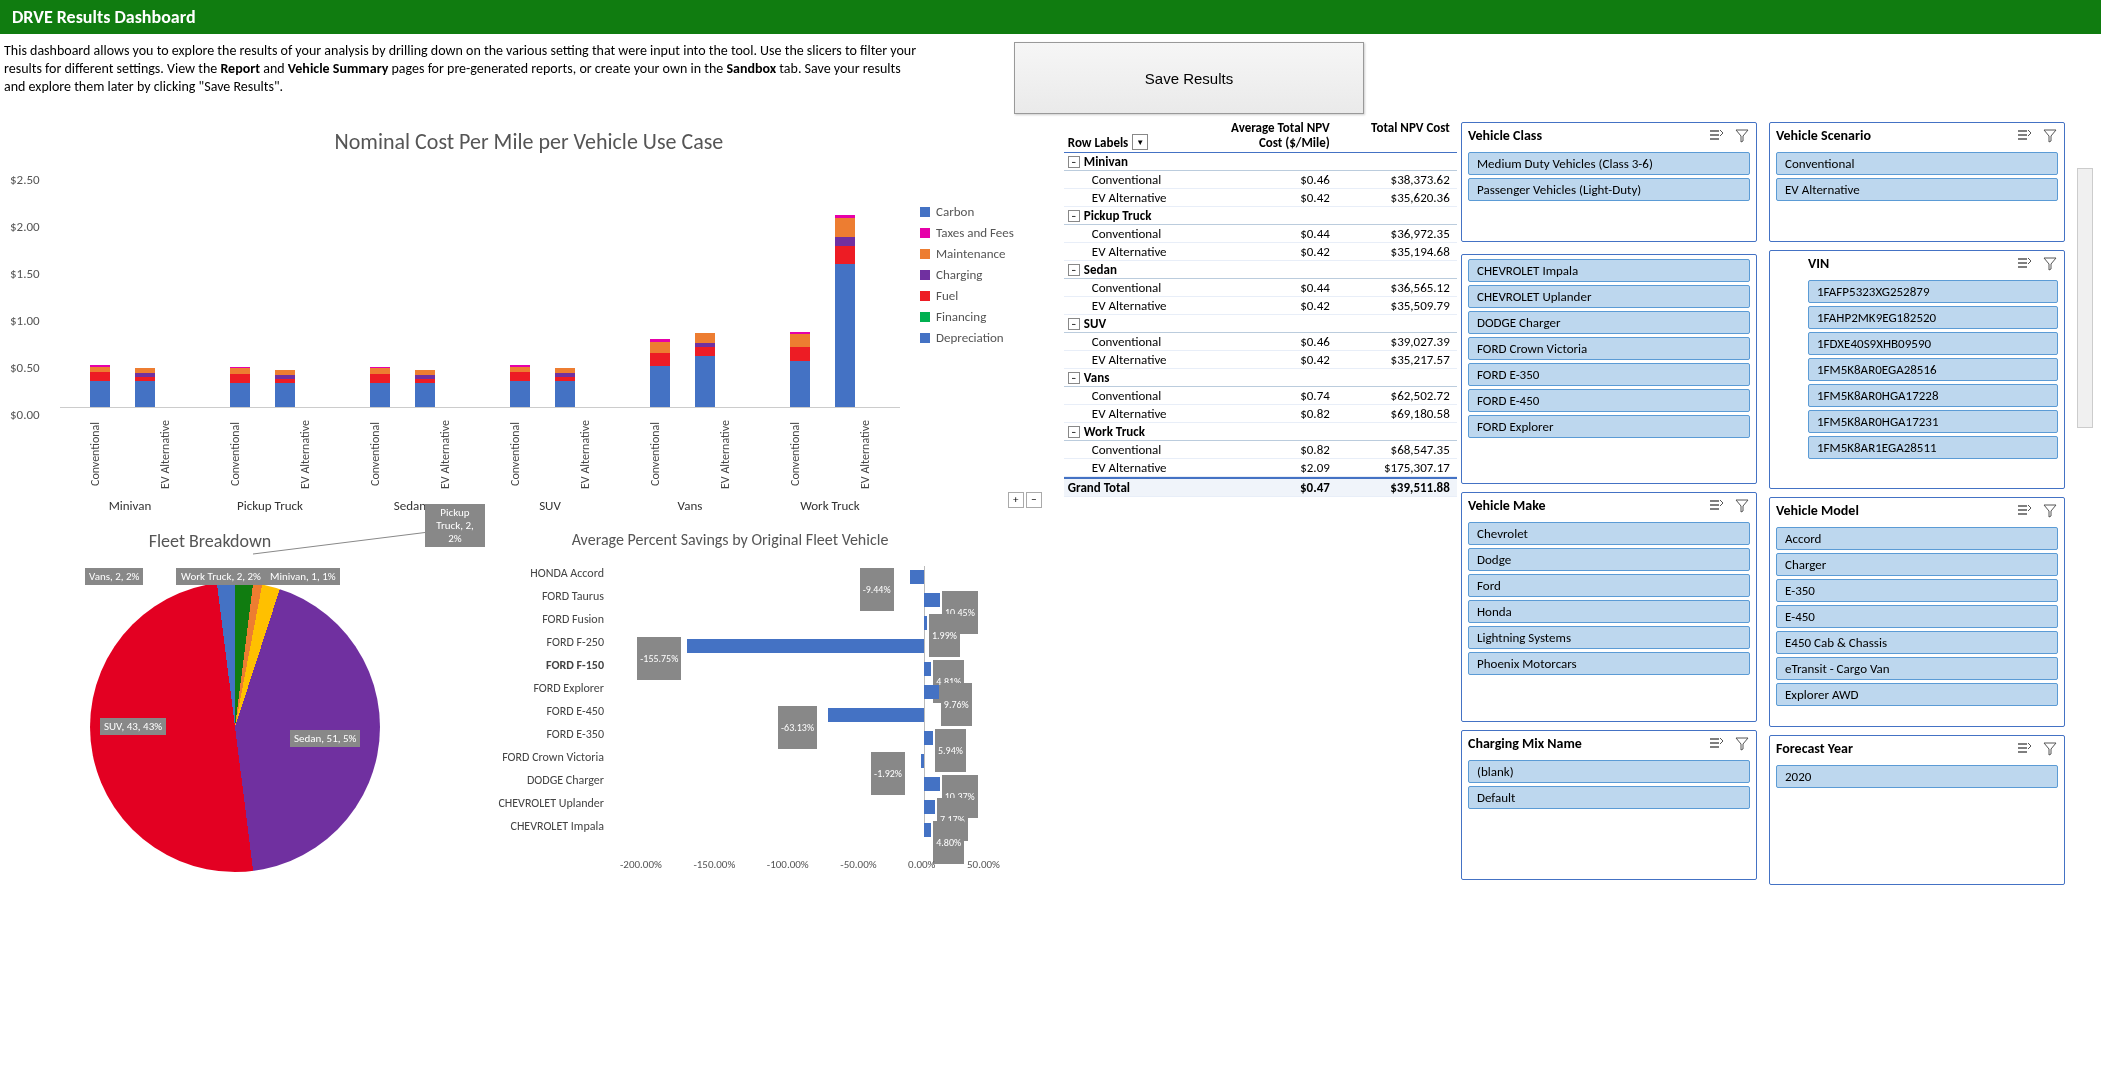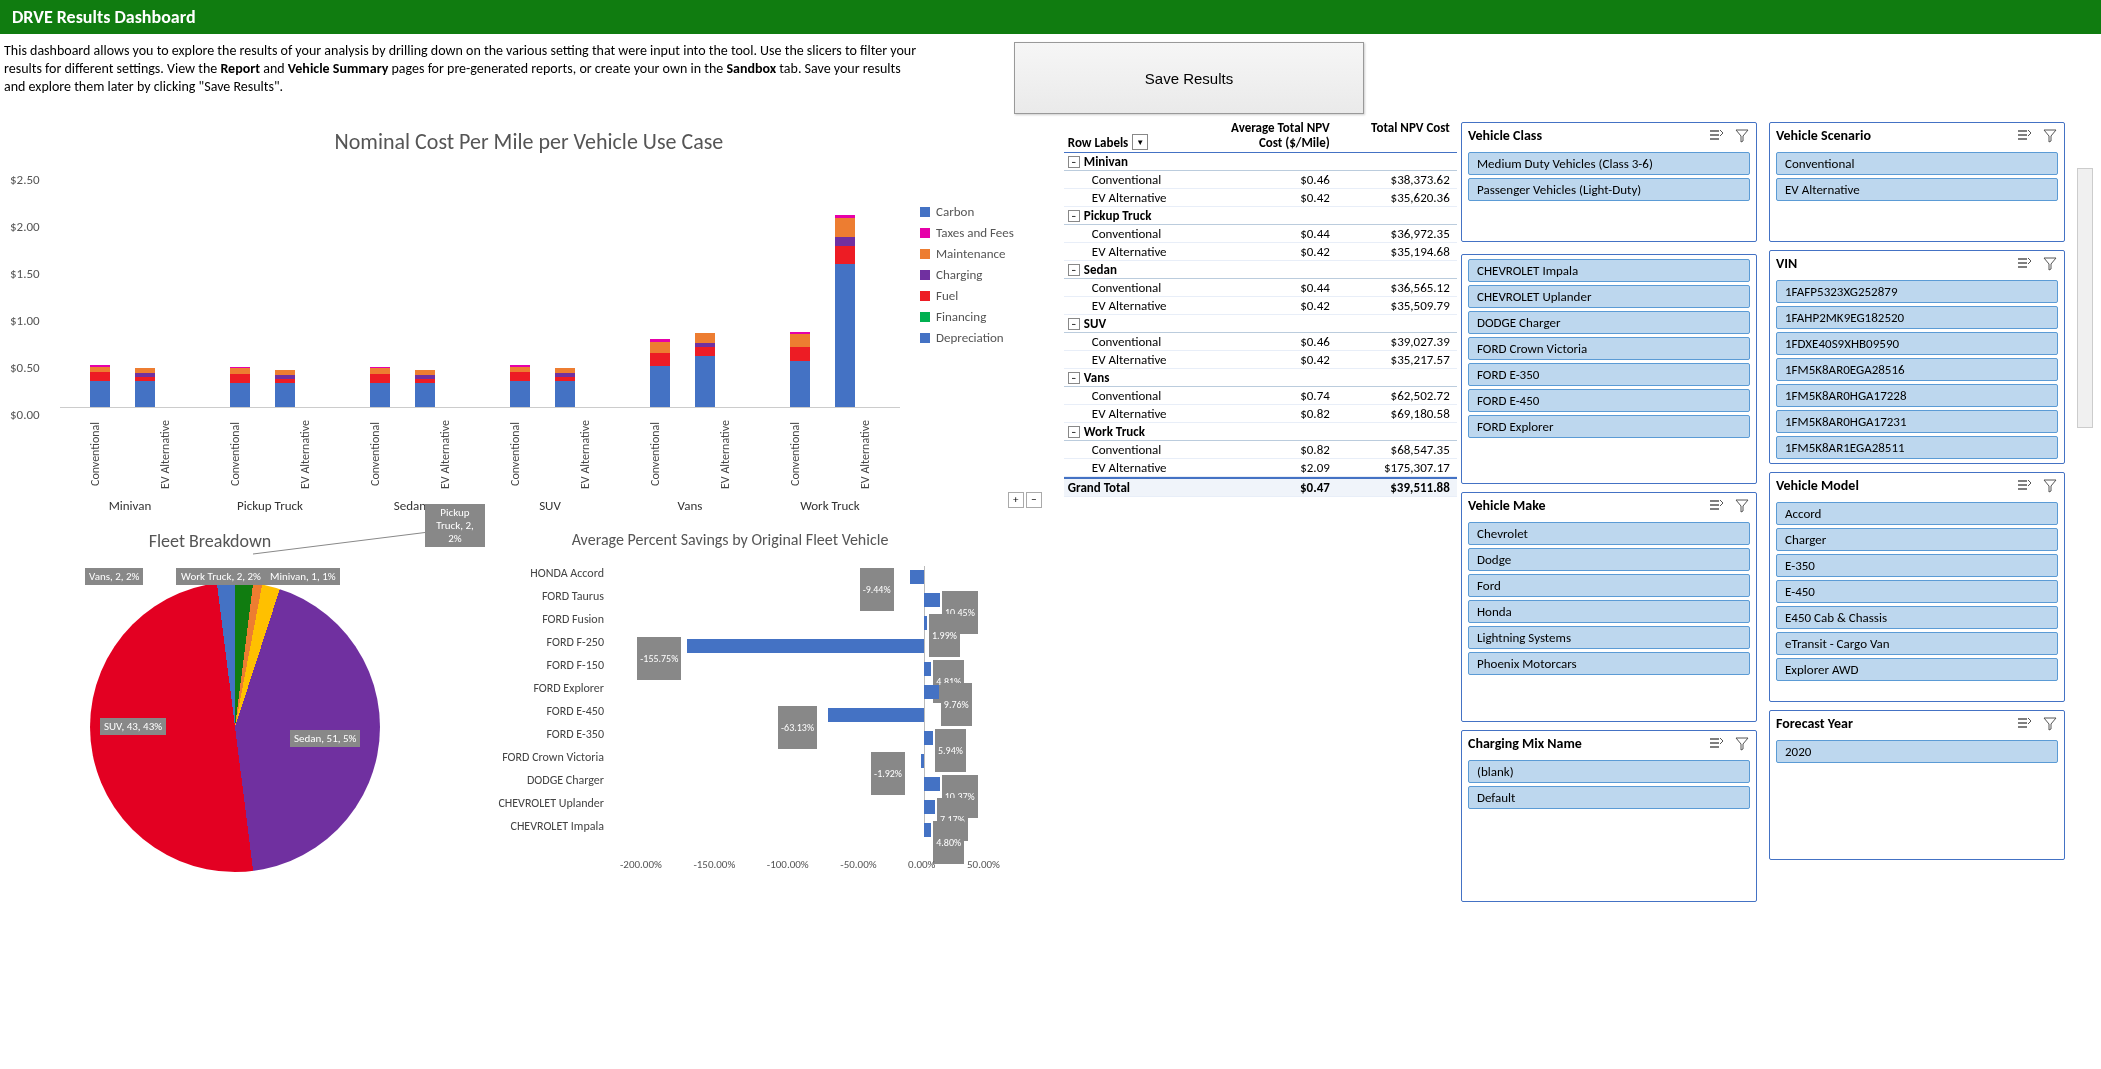--- a/index.html
+++ b/index.html
@@ -294,21 +294,21 @@
             <span>-150.00%</span>
             <span>-100.00%</span>
             <span>-50.00%</span>
             <span>0.00%</span>
             <span>50.00%</span>
         </div>
       <div class="barh-label" style="top: 46px;">HONDA Accord</div>
           <div class="barh-label" style="top: 69px;">FORD Taurus</div>
           <div class="barh-label" style="top: 92px;">FORD Fusion</div>
           <div class="barh-label" style="top: 115px;">FORD F-250</div>
-          <div class="barh-label" style="top: 138px;">FORD F-150</div>
+          <div class="barh-label" style="top: 138px; font-weight: bold;">FORD F-150</div>
           <div class="barh-label" style="top: 161px;">FORD Explorer</div>
           <div class="barh-label" style="top: 184px;">FORD E-450</div>
           <div class="barh-label" style="top: 207px;">FORD E-350</div>
           <div class="barh-label" style="top: 230px;">FORD Crown Victoria</div>
           <div class="barh-label" style="top: 253px;">DODGE Charger</div>
           <div class="barh-label" style="top: 276px;">CHEVROLET Uplander</div>
           <div class="barh-label" style="top: 299px;">CHEVROLET Impala</div>
         </div>
     </div>
   </div>
@@ -469,21 +469,21 @@
           </div>
           <div class="slicer-body">
             <div class="slicer-item">Chevrolet</div>
             <div class="slicer-item">Dodge</div>
             <div class="slicer-item">Ford</div>
             <div class="slicer-item">Honda</div>
             <div class="slicer-item">Lightning Systems</div>
             <div class="slicer-item">Phoenix Motorcars</div>
           </div>
         </div>
-        <div class="slicer" style="height: 172px;">
+        <div class="slicer" style="height: 150px;">
           <div class="slicer-hdr">
             <span>Charging Mix Name</span>
             <span class="slicer-icons">
               <svg class="slicer-icon" viewBox="0 0 16 16">
                 <path d="M2 3h9M2 7h9M2 11h9" stroke="#555" stroke-width="1.5" fill="none"></path>
                 <path d="M12 2l3 3-3 3" stroke="#555" stroke-width="1" fill="none"></path>
               </svg>
               <svg class="slicer-icon" viewBox="0 0 16 16">
                 <path d="M2 2h12l-5 6v5l-2 1v-6z" stroke="#555" stroke-width="1" fill="none"></path>
               </svg>
@@ -507,21 +507,21 @@
               <svg class="slicer-icon" viewBox="0 0 16 16">
                 <path d="M2 2h12l-5 6v5l-2 1v-6z" stroke="#555" stroke-width="1" fill="none"></path>
               </svg>
             </span>
           </div>
           <div class="slicer-body">
             <div class="slicer-item">Conventional</div>
             <div class="slicer-item">EV Alternative</div>
           </div>
         </div>
-        <div class="slicer" style="height: 214px;">
+        <div class="slicer" style="height: 239px; padding-left: 32px;">
           <div class="slicer-hdr">
             <span>VIN</span>
             <span class="slicer-icons">
               <svg class="slicer-icon" viewBox="0 0 16 16">
                 <path d="M2 3h9M2 7h9M2 11h9" stroke="#555" stroke-width="1.5" fill="none"></path>
                 <path d="M12 2l3 3-3 3" stroke="#555" stroke-width="1" fill="none"></path>
               </svg>
               <svg class="slicer-icon" viewBox="0 0 16 16">
                 <path d="M2 2h12l-5 6v5l-2 1v-6z" stroke="#555" stroke-width="1" fill="none"></path>
               </svg>

